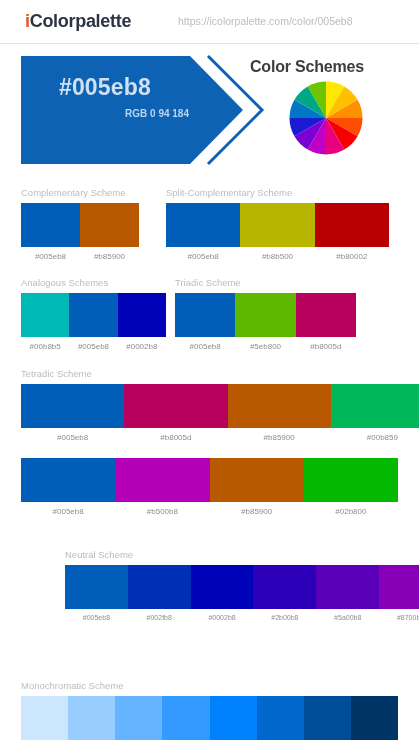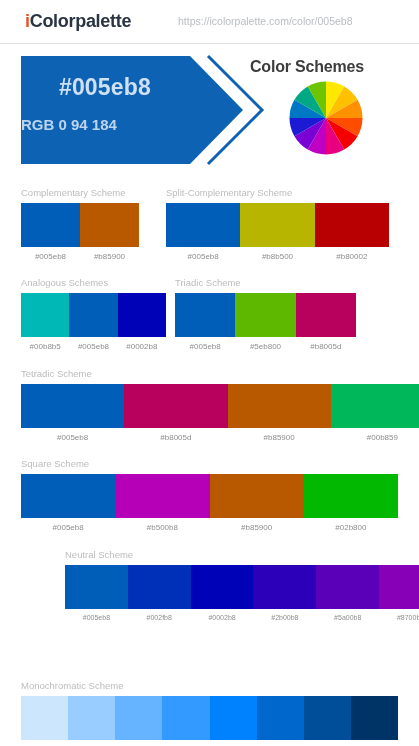--- a/index.html
+++ b/index.html
@@ -56,25 +56,24 @@
     text-align: center;
     color: #cfe0f2;
     font-size: 23px;
     font-weight: bold;
     letter-spacing: 0.2px;
   }
   .hero-rgb {
     position: absolute;
     left: 21px; top: 64px;
     width: 168px;
-    text-align: left;
+    text-align: right;
     color: #bcd4ec;
-    font-size: 15px;
-    font-weight: bold;
-    margin-top: 8px;
+    font-size: 10px;
+    font-weight: bold;
   }
   .schemes-title {
     position: absolute;
     left: 250px; top: 14px;
     font-size: 16px;
     font-weight: bold;
     color: #3d3d3d;
     letter-spacing: -0.2px;
     white-space: nowrap;
   }
@@ -209,21 +208,20 @@
         <div class="bar" title="#00b859" style="background: rgb(0, 184, 89);"></div>
       </div>
       <div class="labels">
         <div class="lab">#005eb8</div>
         <div class="lab">#b8005d</div>
         <div class="lab">#b85900</div>
         <div class="lab">#00b859</div>
       </div>
     </div>
     <div class="col" style="left: 21px; top: 458px; width: 377px;">
-      <div class="col-label">Square Scheme</div>
       <div class="bars">
         <div class="bar" title="#005eb8" style="background: rgb(0, 94, 184);"></div>
         <div class="bar" title="#b500b8" style="background: rgb(181, 0, 184);"></div>
         <div class="bar" title="#b85900" style="background: rgb(184, 89, 0);"></div>
         <div class="bar" title="#02b800" style="background: rgb(2, 184, 0);"></div>
       </div>
       <div class="labels">
         <div class="lab">#005eb8</div>
         <div class="lab">#b500b8</div>
         <div class="lab">#b85900</div>

